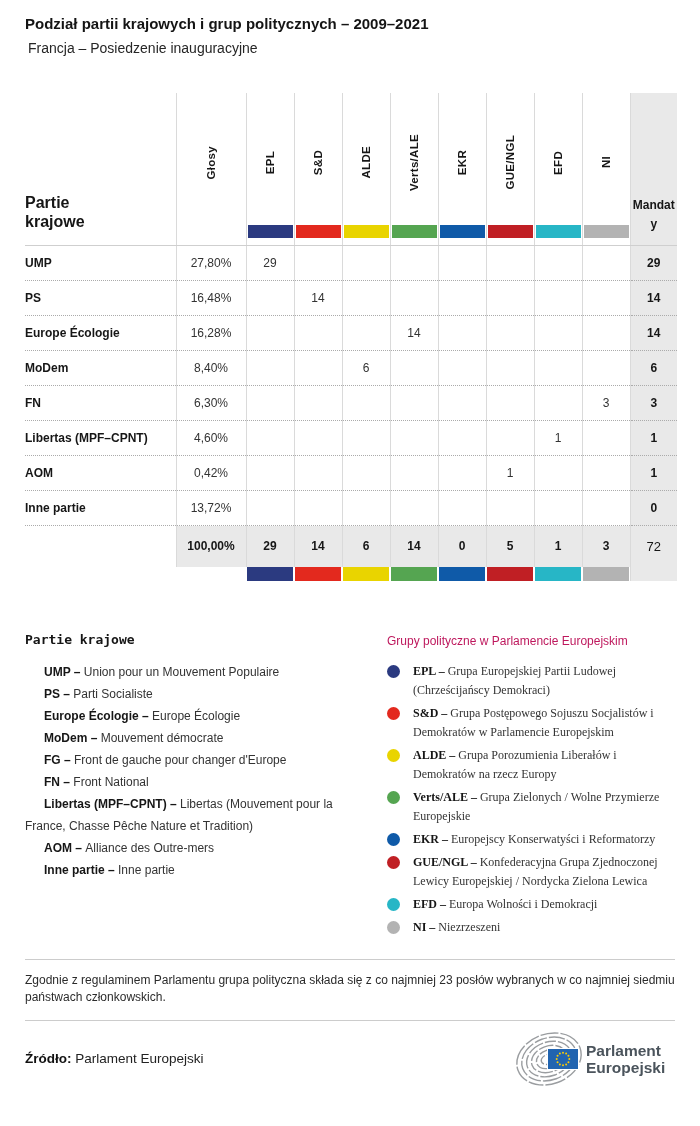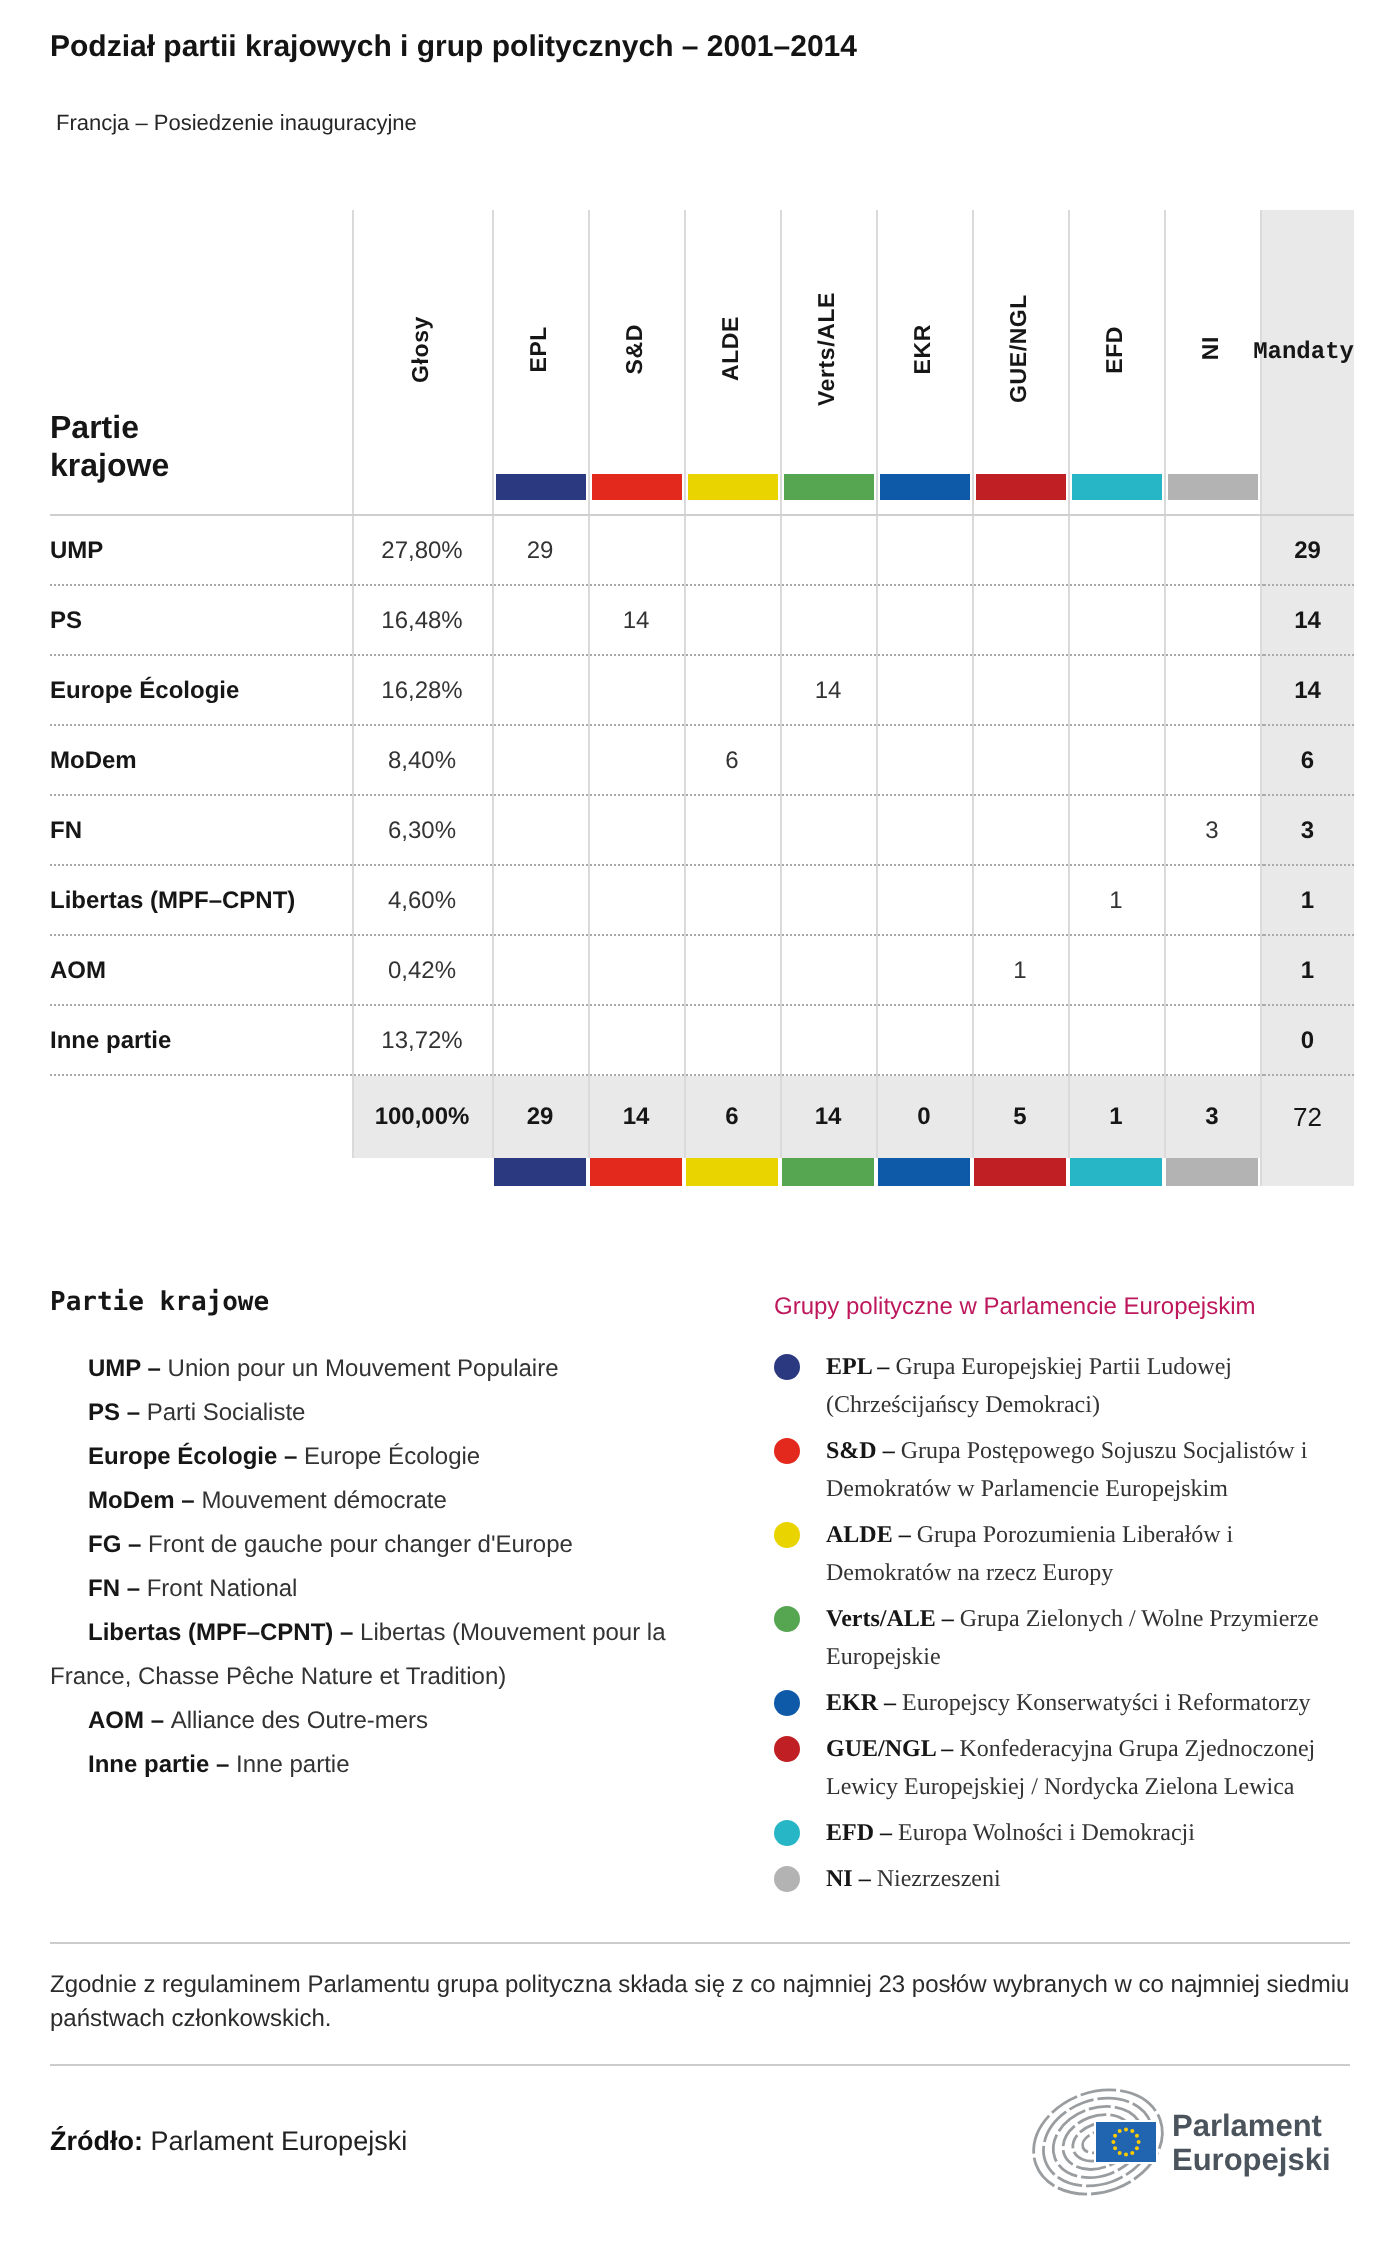--- a/index.html
+++ b/index.html
@@ -1,40 +1,40 @@
 <!DOCTYPE html>
 <html><head>
 <meta charset="utf-8">
 <style>
   html,body{margin:0;padding:0;background:#fff;}
   body{font-family:"Liberation Sans",sans-serif;color:#1a1a1a;}
   .page{width:700px;height:1126px;background:#fff;overflow:hidden;position:relative;}
   .inner{padding:0 25px;}
 
   .title{font-size:15px;font-weight:bold;margin:0;padding-top:15px;color:#141414;}
-  .subtitle{font-size:11px;font-weight:400;color:#262626;margin-top:24px;padding-left:3px;}
+  .subtitle{font-size:14px;font-weight:400;color:#262626;margin-top:8px;padding-left:3px;}
 
   
   table.results{border-collapse:collapse;table-layout:fixed;width:650px;margin-top:37px;}
   table.results th,table.results td{padding:0;font-size:12px;vertical-align:middle;}
   thead th{height:138px;border-bottom:1px solid #cfcfcf;font-weight:bold;}
   .th-votes,.th-group,.th-seats,
   .td-votes,.td-group,.td-seats,
   .t-votes,.t-group,.t-seats,.b-seats{border-left:1px solid #dadada;}
   .gh{display:flex;flex-direction:column;align-items:center;height:138px;}
   .gh .lab{flex:1;display:flex;align-items:center;justify-content:center;}
   .vlabel{writing-mode:vertical-rl;transform:rotate(180deg);font-weight:bold;
           font-size:11.5px;color:#161616;letter-spacing:.3px;white-space:nowrap;}
   .cbar{height:13px;align-self:stretch;margin:0 1px;}
   .cbar-spacer{height:13px;}
   .ph{display:flex;flex-direction:column;justify-content:flex-end;height:138px;
       padding-bottom:14px;font-size:16px;line-height:19px;text-align:left;color:#161616;}
   .th-seats{background:#e9e9e9;}
-  .sh{display:flex;flex-direction:row;justify-content:flex-end;align-items:center;
-      height:138px;padding-bottom:9px;line-height:19px;color:#161616;font-family:Liberation Mono, monospace;}
+  .sh{display:flex;flex-direction:column;justify-content:flex-end;align-items:center;
+      height:138px;padding-bottom:9px;line-height:19px;color:#161616;}
   tr.datarow{height:35px;}
   tr.datarow td{text-align:center;color:#333;}
   tr.datarow + tr.datarow td, tr.totals td{border-top:1px dotted #ababab;}
   .td-party{text-align:left !important;font-weight:bold;color:#161616 !important;}
   .td-seats{background:#e9e9e9;font-weight:bold;color:#161616 !important;}
   tr.totals{height:41px;}
   tr.totals td{background:#e9e9e9;font-weight:bold;text-align:center;color:#161616;}
   tr.totals td.t-party{background:#fff;}
   tr.totals td.t-seats{font-weight:400;font-size:13px;}
   tr.bars td{height:14px;border-top:none;background:#fff;}
@@ -62,21 +62,21 @@
   .source{font-size:13.5px;color:#222;}
   .source b{color:#111;}
   .logo{display:flex;align-items:center;}
 </style>
 </head>
 <body>
 
 <div class="page">
   <div class="inner">
 
-    <h1 class="title">Podział partii krajowych i grup politycznych – 2001–2014</h1>
+    <h1 class="title">Podział partii krajowych i grup politycznych – 2009–2021</h1>
     <div class="subtitle">Francja – Posiedzenie inauguracyjne</div>
 
     <table class="results">
       <colgroup id="cols">
           <col style="width: 151px;">
           <col style="width: 70px;">
           <col style="width: 48px;">
           <col style="width: 48px;">
           <col style="width: 48px;">
           <col style="width: 48px;">

